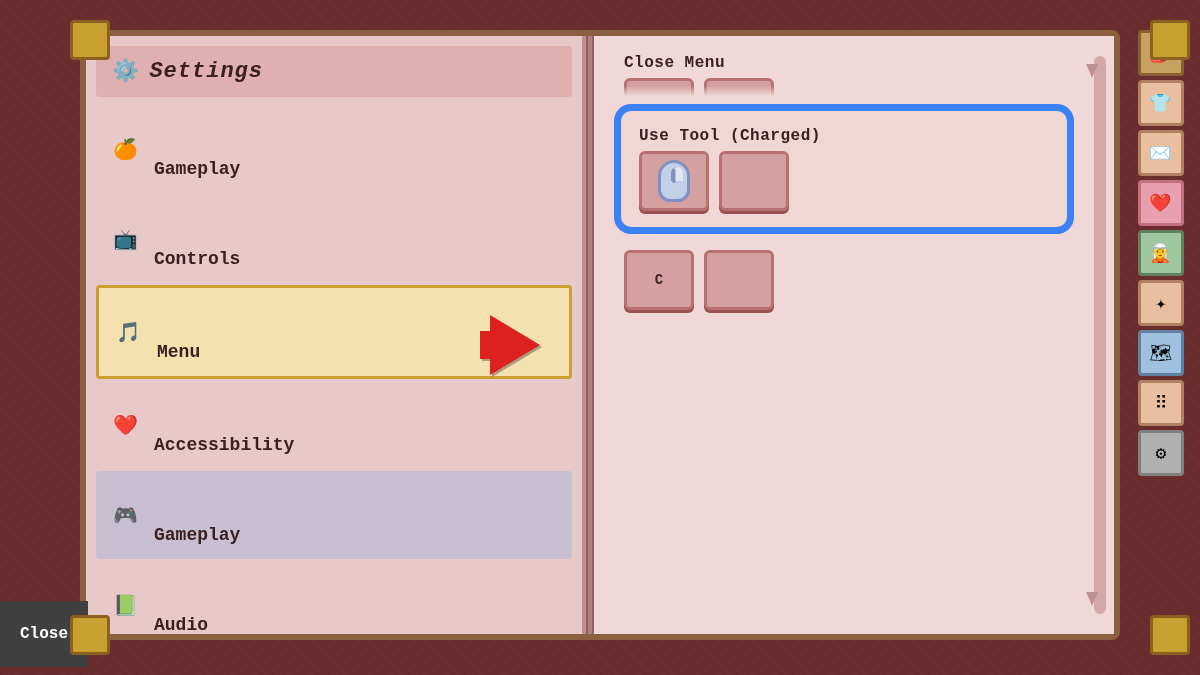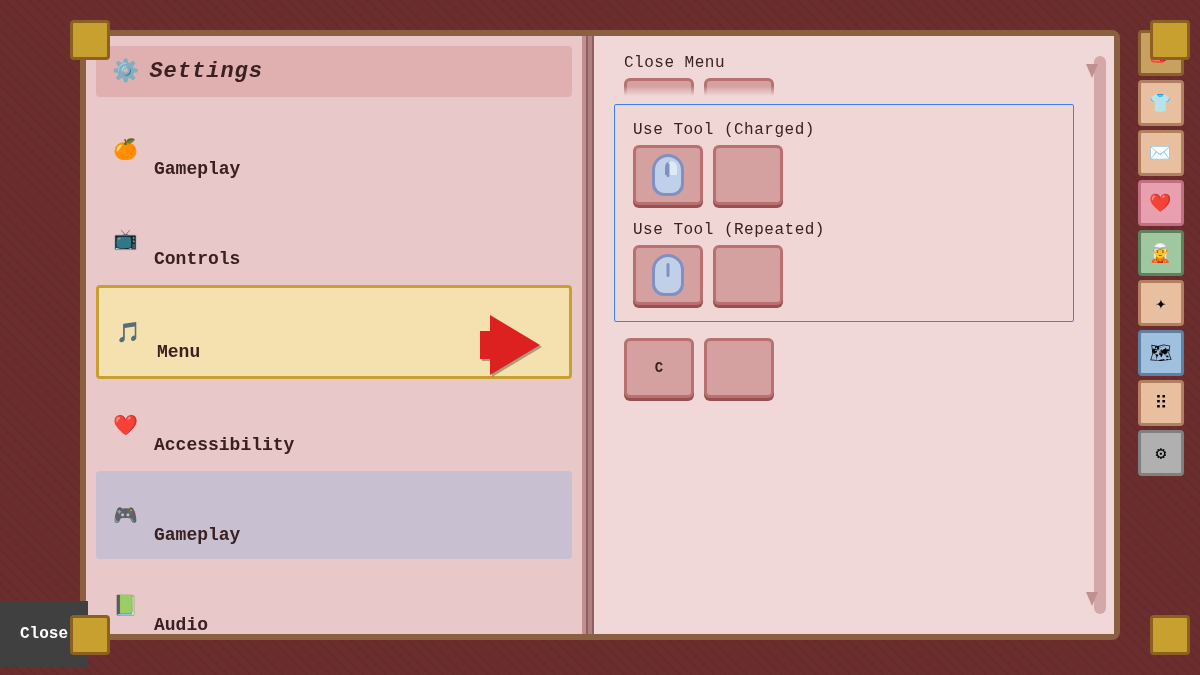--- a/index.html
+++ b/index.html
@@ -201,21 +201,21 @@
       padding-right: 30px;
       overflow: hidden;
     }
 
     .control-entry {
       padding: 8px 10px;
     }
 
     .control-label {
       font-size: 16px;
-      font-weight: normal;
+      font-weight: bold;
       color: #3a2020;
       margin-bottom: 6px;
       letter-spacing: 0.5px;
     }
 
     .control-buttons {
       display: flex;
       gap: 10px;
     }
 
@@ -279,22 +279,22 @@
       right: 4px;
       width: 10px;
       height: 14px;
       background: rgba(255,255,255,0.5);
       border-radius: 8px 8px 0 0;
       border-left: 2px solid #8090c0;
     }
 
     
     .highlight-section {
-      border: 1px solid #3b82f6;
-      border-radius: 2px;
+      border: 7px solid #3b82f6;
+      border-radius: 17px;
       padding: 8px;
       background: rgba(255,200,200,0.1);
     }
 
     
     .clipped-top {
       height: 50px;
       overflow: hidden;
       position: relative;
     }
@@ -439,30 +439,20 @@
           <div class="control-label">Use Tool (Charged)</div>
           <div class="control-buttons">
             <div class="key-button">
 
               <div class="mouse-icon right"></div>
             </div>
             <div class="key-button empty"></div>
           </div>
         </div>
 
-        <div class="control-entry">
-          <div class="control-label">Use Tool (Repeated)</div>
-          <div class="control-buttons">
-            <div class="key-button">
-
-              <div class="mouse-icon"></div>
-            </div>
-            <div class="key-button empty"></div>
-          </div>
-        </div>
 
       </div>
 
       <div class="control-entry">
         <div class="control-buttons">
           <div class="key-button">
             <span class="key-label">C</span>
           </div>
           <div class="key-button empty"></div>
         </div>

